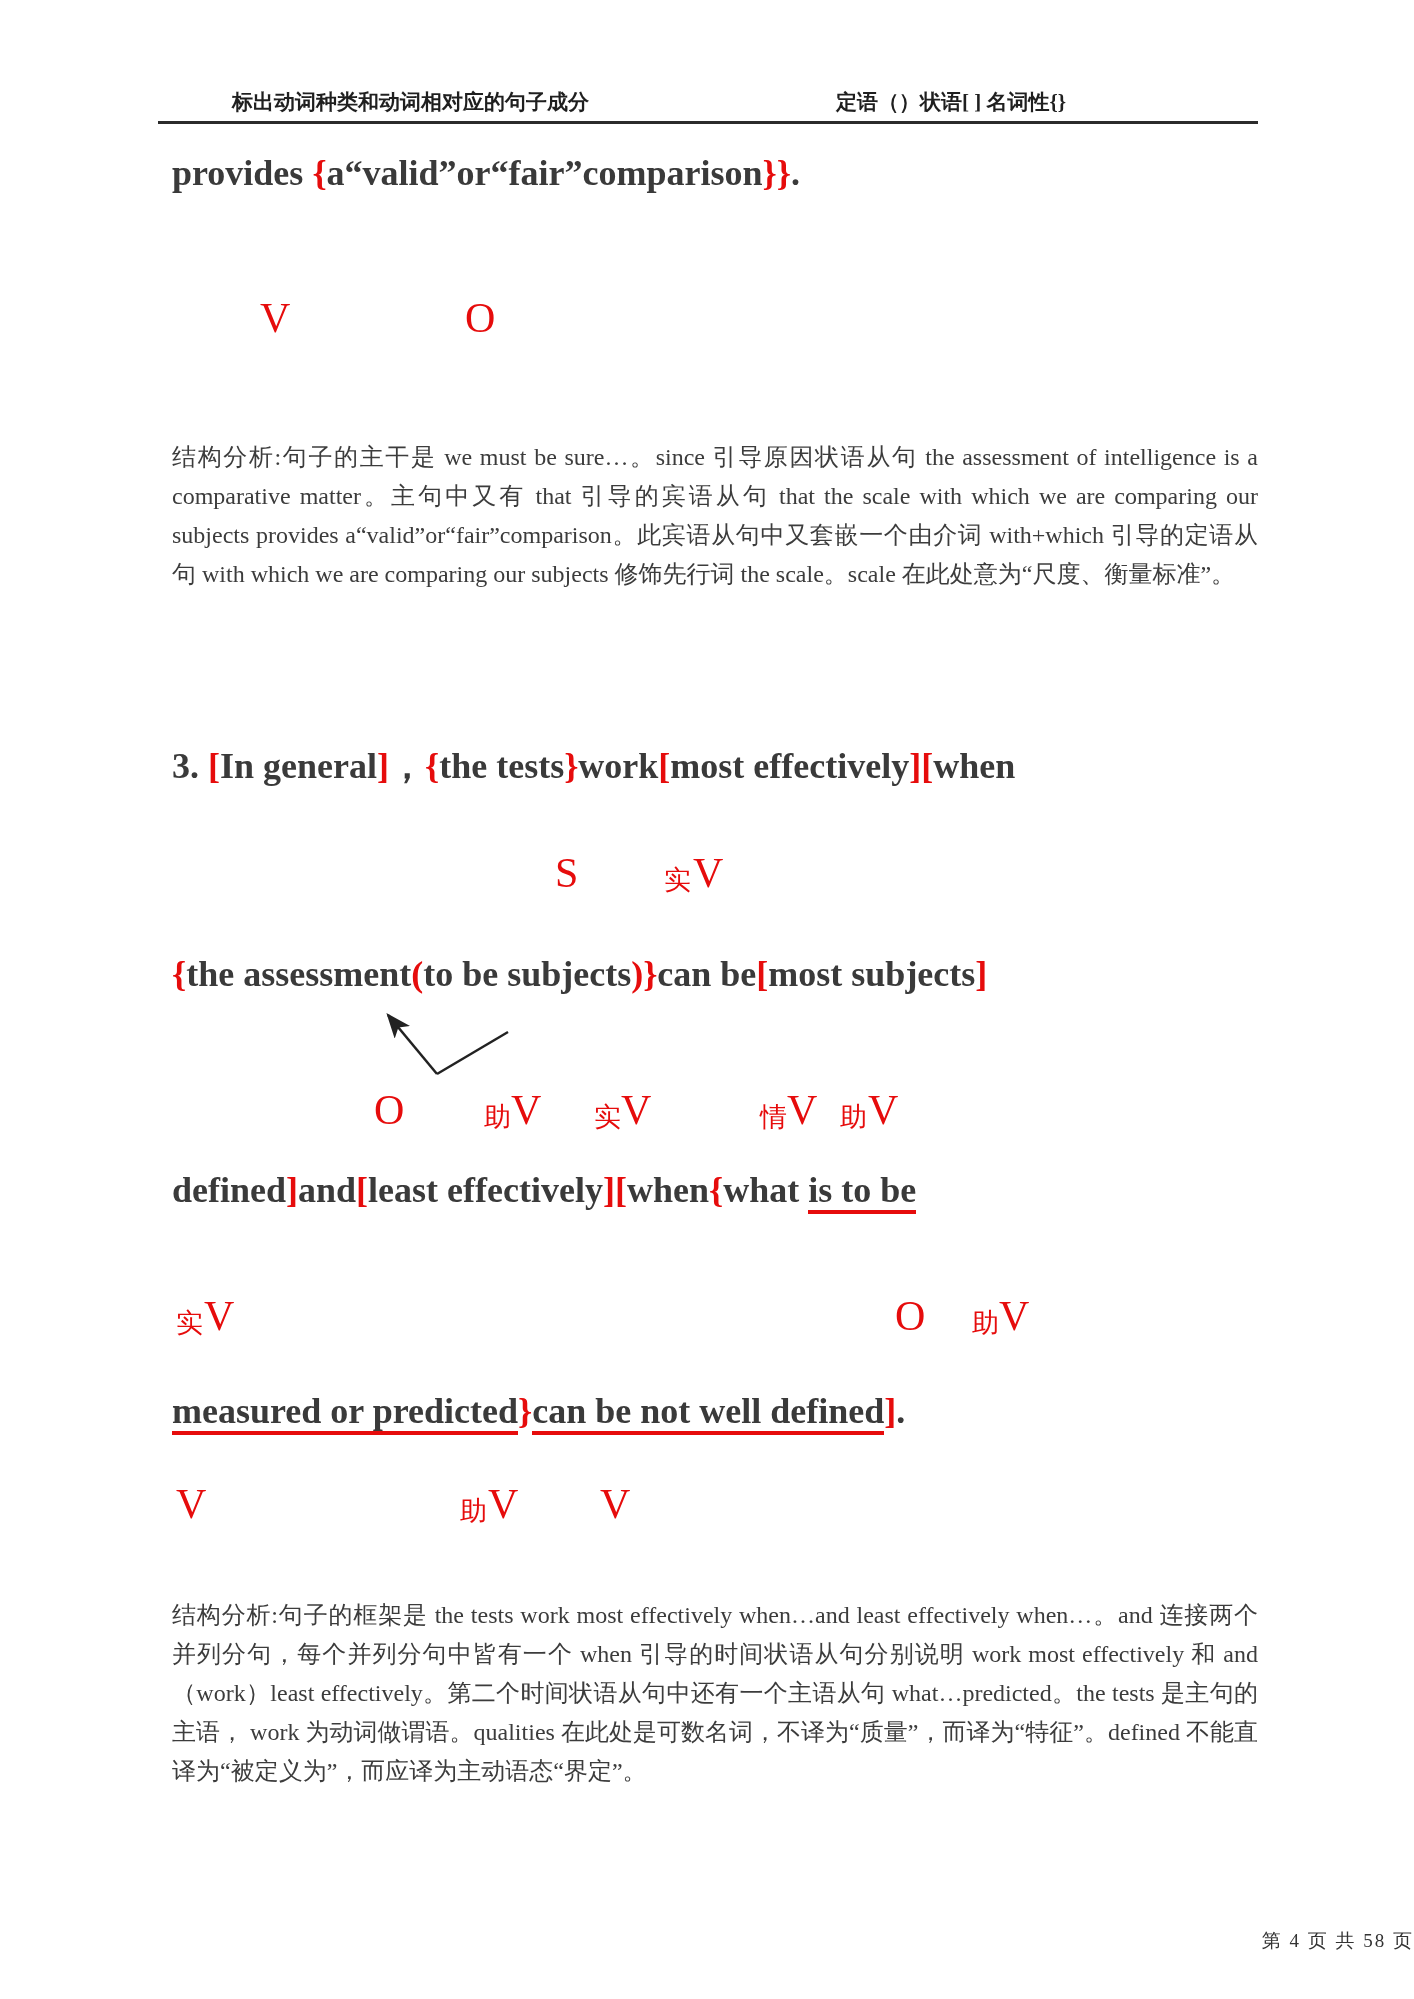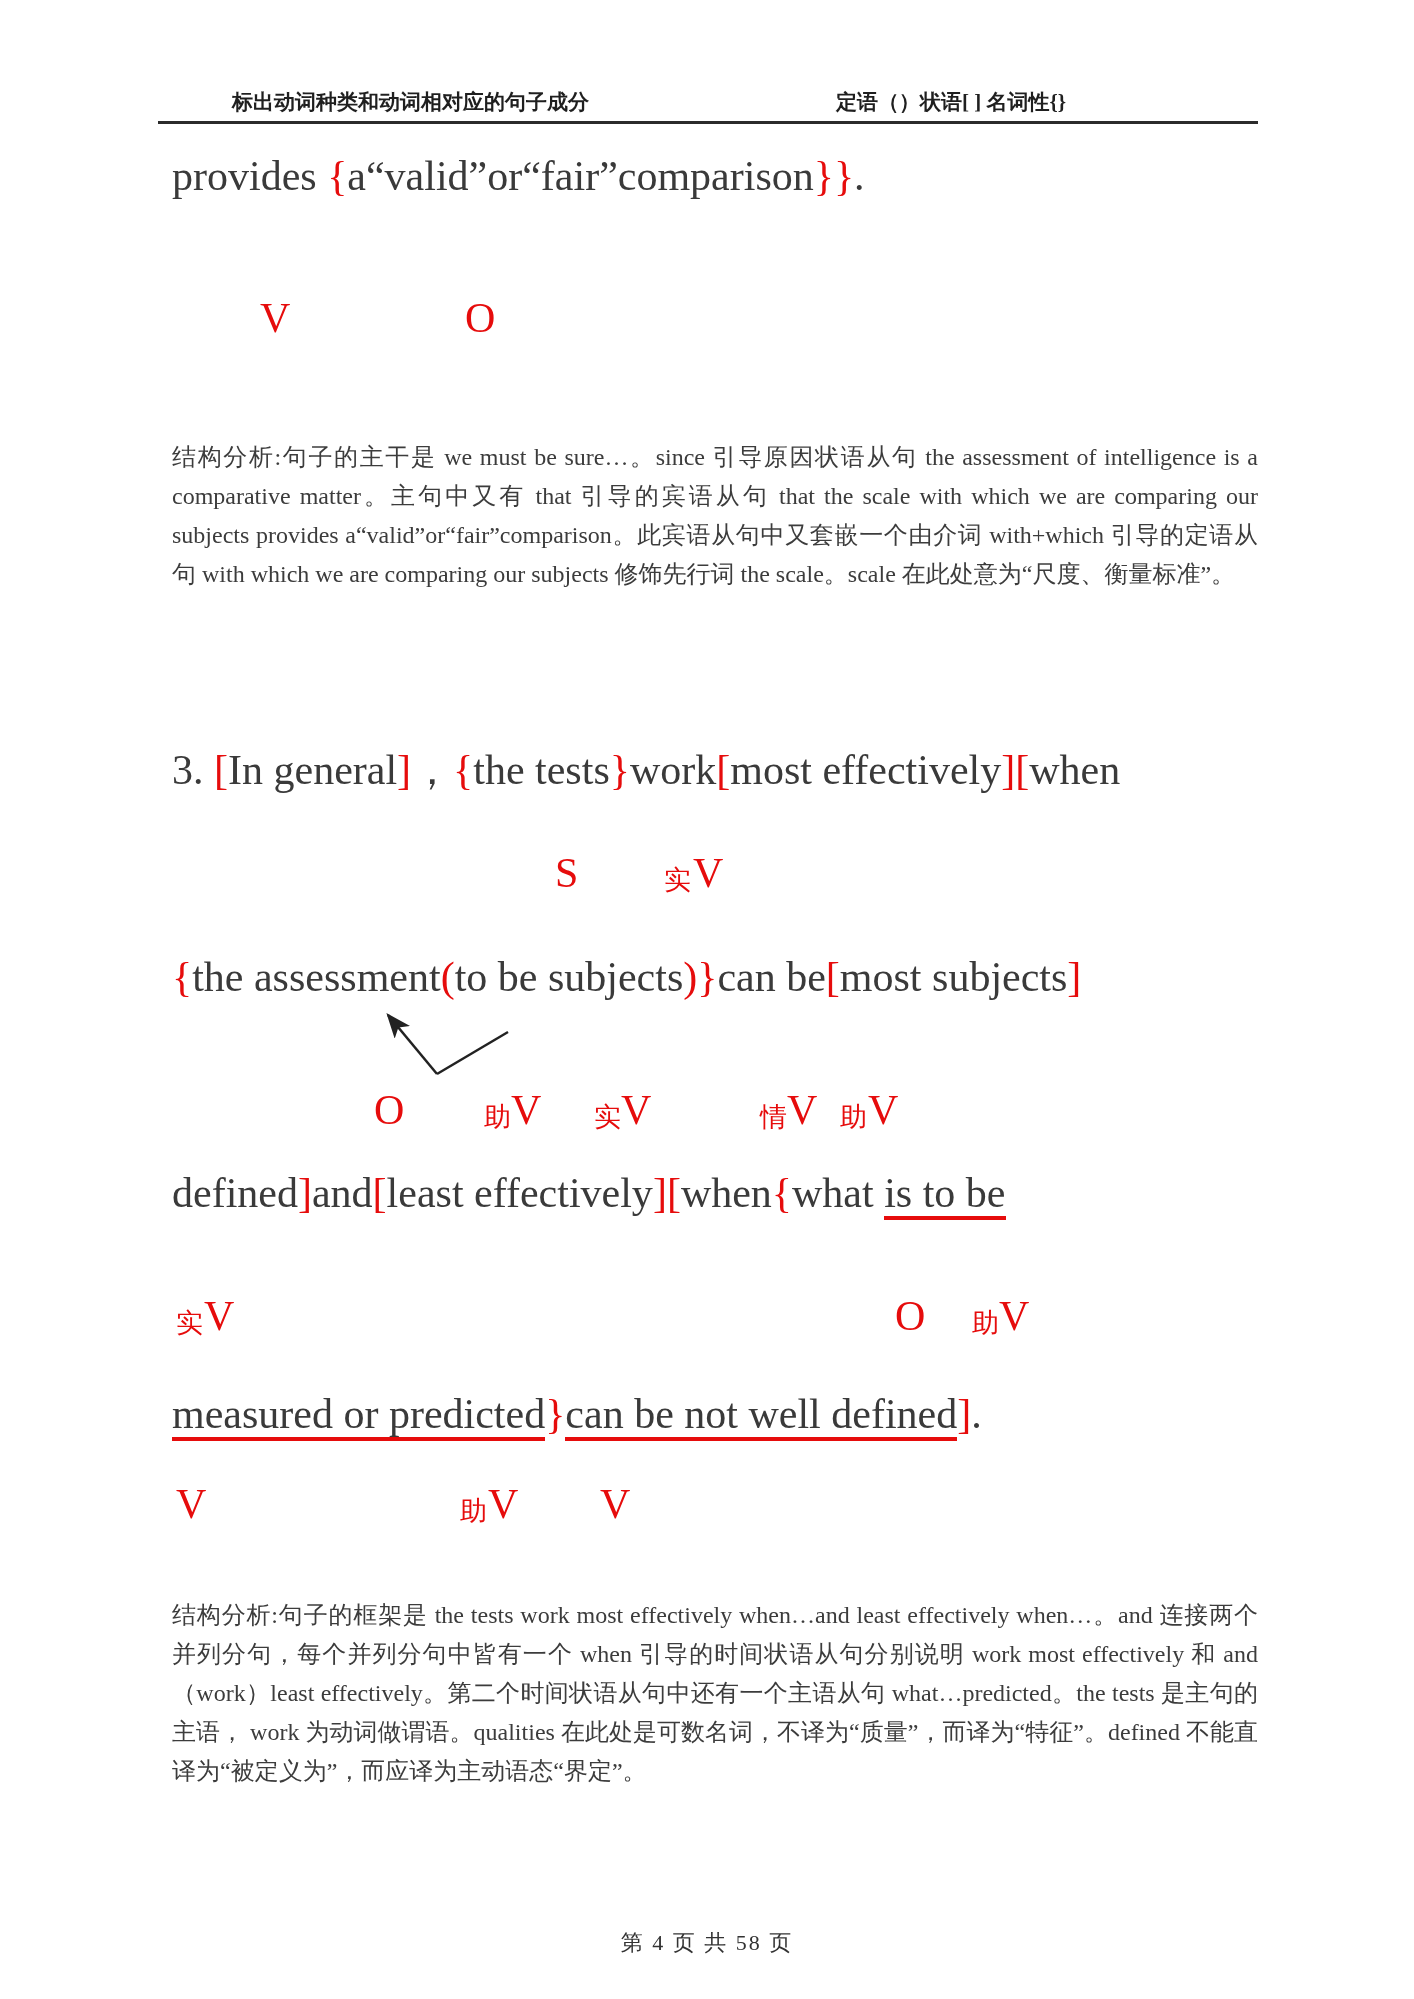--- a/index.html
+++ b/index.html
@@ -12,40 +12,40 @@
     position:relative;width:1414px;height:1999px;background:#ffffff;
     font-family:"Liberation Serif", serif;overflow:hidden;
   }
   .abs{position:absolute;}
   .hdr{
     font-weight:bold;font-size:21px;color:#1f1f1f;white-space:nowrap;
     font-family:"Liberation Serif", serif;
   }
   .rule{background:#2b2b2b;}
   .bigline{
-    font-weight:normal;font-size:42px;color:var(--ink);white-space:nowrap;
+    font-weight:bold;font-size:36px;color:var(--ink);white-space:nowrap;
     font-family:"Liberation Serif", serif;
   }
   .bigline .red{color:var(--red);}
   .bigline .ink{color:var(--ink);}
   .u{border-bottom:4px solid var(--red);}
   .annrow{position:absolute;left:0;width:1414px;height:56px;}
   .annrow span{
     position:absolute;top:0;color:var(--red);white-space:nowrap;
     font-family:"Liberation Serif", serif;
   }
   .ann-big{font-size:42px;}
   .ann-sm{font-size:27px;top:13px !important;}
   .para{
     font-size:24px;line-height:39px;text-align:justify;color:var(--para);
     font-family:"Liberation Serif", serif;
     margin-top:36px;
   }
   .footer{
-    font-size:22px;color:#333333;text-align:center;
+    font-size:19px;color:#333333;text-align:right;
     font-family:"Liberation Serif", serif;letter-spacing:2px;
   }
 </style>
 </head>
 <body>
 
 <div class="page">
 
   <div class="abs hdr" style="left:232px;top:88px">标出动词种类和动词相对应的句子成分</div>
   <div class="abs hdr" style="left:836px;top:88px">定语（）状语[ ] 名词性{}</div>

